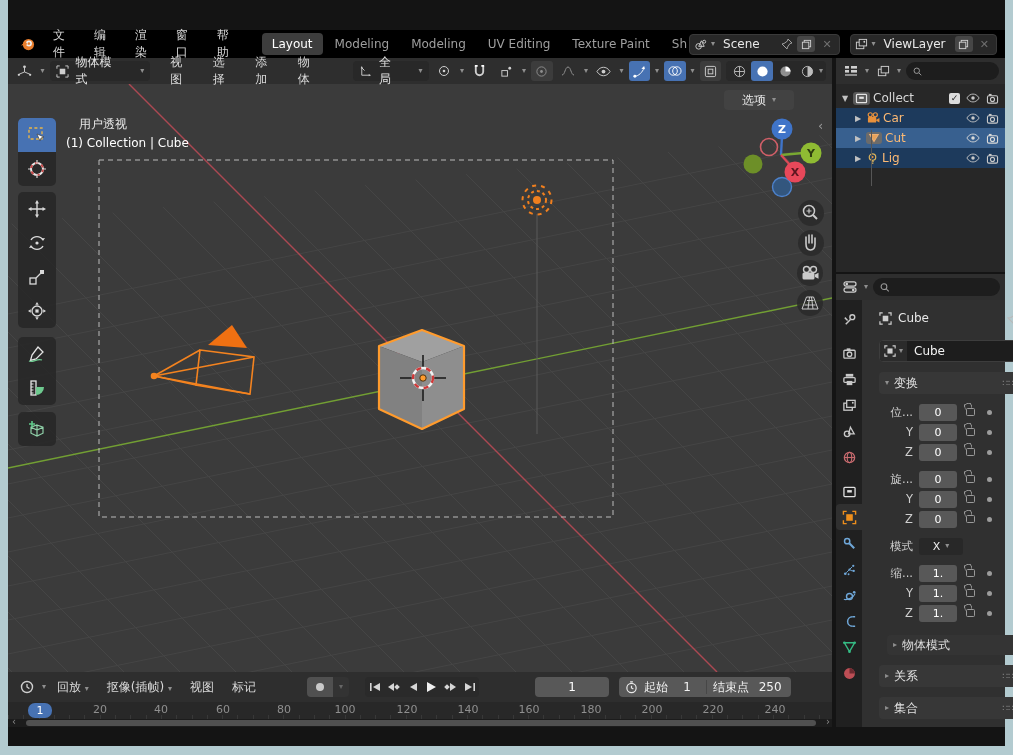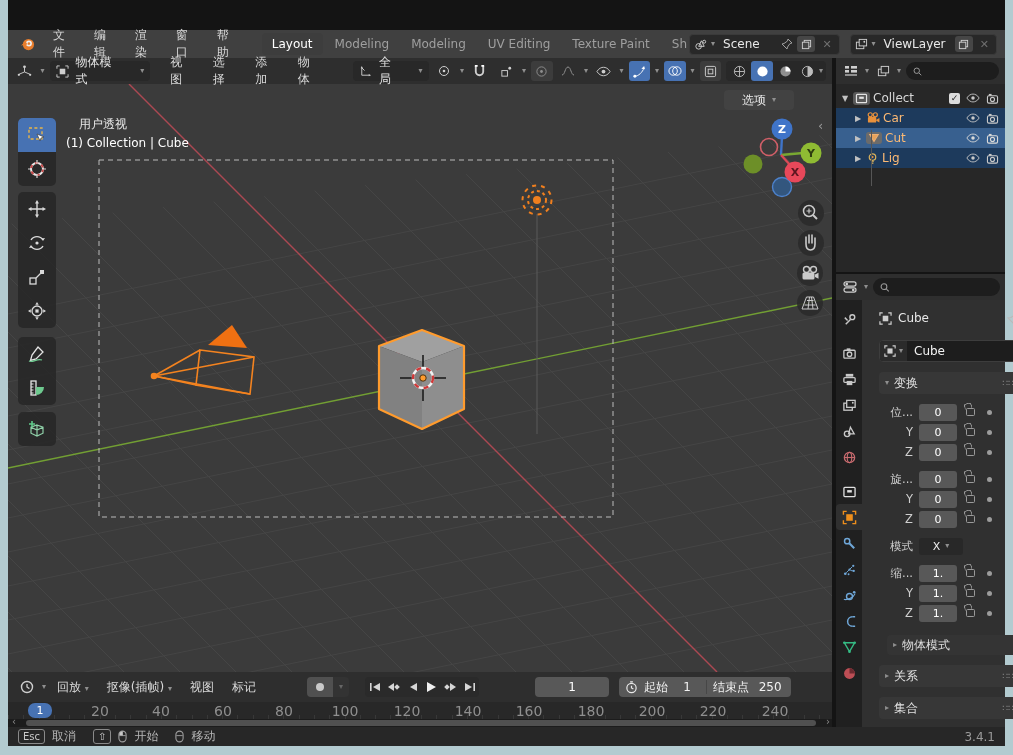--- a/index.html
+++ b/index.html
@@ -4,21 +4,21 @@
 <style>
   *{margin:0;padding:0;box-sizing:border-box;font-family:"DejaVu Sans","Liberation Sans",sans-serif;}
   html,body{width:1013px;height:755px;overflow:hidden;}
   body{background:#b3cbd0;position:relative;font-size:12px;color:#d6d6d6;}
   .window{position:absolute;left:8px;top:0;width:997px;height:746px;background:#141414;}
   
   .titlebar{position:absolute;left:0;top:0;width:997px;height:30px;background:#fdfdfd;display:flex;align-items:center;color:#111;}
   .winbtns{margin-left:auto;display:flex;height:100%;}
   .winbtn{width:46px;height:100%;display:flex;align-items:center;justify-content:center;color:#222;}
   
-  .topbar{position:absolute;left:0;top:30px;width:997px;height:28px;background:#404040;display:flex;align-items:center;padding:0 8px;gap:2px;}
+  .topbar{position:absolute;left:0;top:30px;width:997px;height:28px;background:#000000;display:flex;align-items:center;padding:0 8px;gap:2px;}
   .menu-item{padding:3px 10px;color:#d6d6d6;border-radius:3px;}
   .tab{padding:4px 10px;color:#9f9f9f;border-radius:4px;white-space:nowrap;}
   .tab.active{background:#3d3d3d;color:#fff;}
   .idwidget{display:flex;align-items:center;background:#282828;border:1px solid #3a3a3a;border-radius:4px;height:21px;padding:0 4px;gap:4px;}
   .idwidget .val{color:#e8e8e8;padding:0 4px;}
   .chev{color:#8f8f8f;font-size:8px;line-height:1;}
   .minibtn{background:#464646;border-radius:3px;width:18px;height:16px;display:flex;align-items:center;justify-content:center;color:#d0d0d0;font-size:10px;}
   .dimx{color:#6f6f6f;font-size:11px;padding:0 3px;}
   
   .edheader{background:#2e2e2e;display:flex;align-items:center;padding:0 6px;gap:5px;}
@@ -86,21 +86,21 @@
   .recgrp{display:flex;align-items:center;border-radius:4px;overflow:hidden;}
   .recbtn{width:26px;height:20px;background:#505050;display:flex;align-items:center;justify-content:center;}
   .recchev{width:16px;height:20px;background:#333;display:flex;align-items:center;justify-content:center;}
   .framefield{width:74px;height:20px;background:#585858;border-radius:4px;color:#fff;display:flex;align-items:center;justify-content:center;}
   .rangegrp{display:flex;align-items:center;background:#585858;border-radius:4px;height:20px;padding:0 6px;gap:6px;color:#f2f2f2;}
   .rangegrp .divider{width:1px;height:14px;background:#474747;}
   .tl-ruler{position:absolute;left:0;top:30px;width:824px;height:17px;background:#282828;
     background-image:repeating-linear-gradient(90deg,#383838 0 1px,transparent 1px 15.3px);
     background-position:0 bottom;background-size:100% 4px;background-repeat:no-repeat;}
   .marker{position:absolute;left:20px;top:1px;width:24px;height:15px;background:#4772b3;border-radius:7px;color:#fff;font-size:11px;display:flex;align-items:center;justify-content:center;}
-  .ticklabel{position:absolute;top:1px;transform:translateX(-50%);color:#8f8f8f;font-size:14px;}
+  .ticklabel{position:absolute;top:1px;transform:translateX(-50%);color:#8f8f8f;font-size:11px;}
   .tl-scroll{position:absolute;left:0;top:47px;width:824px;height:8px;background:#1c1c1c;}
   .tl-bar{position:absolute;left:18px;top:1px;width:790px;height:6px;background:#505050;border-radius:3px;}
   .tl-arrow{position:absolute;top:-3px;color:#8a8a8a;font-size:10px;}
   
   .statusbar{position:absolute;left:0;top:727px;width:997px;height:19px;background:#272727;display:flex;align-items:center;padding:0 10px;gap:7px;color:#b5b5b5;}
   .keycap{border:1px solid #8a8a8a;border-radius:3px;padding:0 4px;font-size:10px;color:#c8c8c8;line-height:13px;}
   .version{margin-left:auto;color:#9a9a9a;}
   svg{display:block;}
   text{font-family:"DejaVu Sans",sans-serif;}
 </style>
@@ -988,35 +988,14 @@
       <span class="ticklabel" style="left:705px">220</span>
       <span class="ticklabel" style="left:767px">240</span>
     </div>
     <div class="tl-scroll">
       <span class="tl-arrow" style="left:4px">‹</span>
       <div class="tl-bar"></div>
       <span class="tl-arrow" style="right:2px;left:auto">›</span>
     </div>
   </div>
 
-  <div class="statusbar">
-    <span class="keycap">Esc</span>
-    <span>取消</span>
-    <span class="keycap" style="margin-left:10px">⇧</span>
-    <span>
-        <svg width="9" height="13" viewBox="0 0 10 14">
-          <rect x="1" y="1" width="8" height="12" rx="4" fill="none" stroke="#9f9f9f" stroke-width="1.2"></rect>
-          <path d="M1.5 6h7M5 1v5" stroke="#9f9f9f"></path>
-          <path d="M1.5 5.5V5a3.5 3.5 0 0 1 3.5-3.5V6z" fill="#c8c8c8"></path>
-        </svg>
-      </span>
-    <span>开始</span>
-    <span style="margin-left:10px">
-        <svg width="9" height="13" viewBox="0 0 10 14">
-          <rect x="1" y="1" width="8" height="12" rx="4" fill="none" stroke="#9f9f9f" stroke-width="1.2"></rect>
-          <path d="M1.5 6h7" stroke="#9f9f9f"></path>
-        </svg>
-      </span>
-    <span>移动</span>
-    <span class="version">3.4.1</span>
-  </div>
 
 </div>
 
 </body></html>

